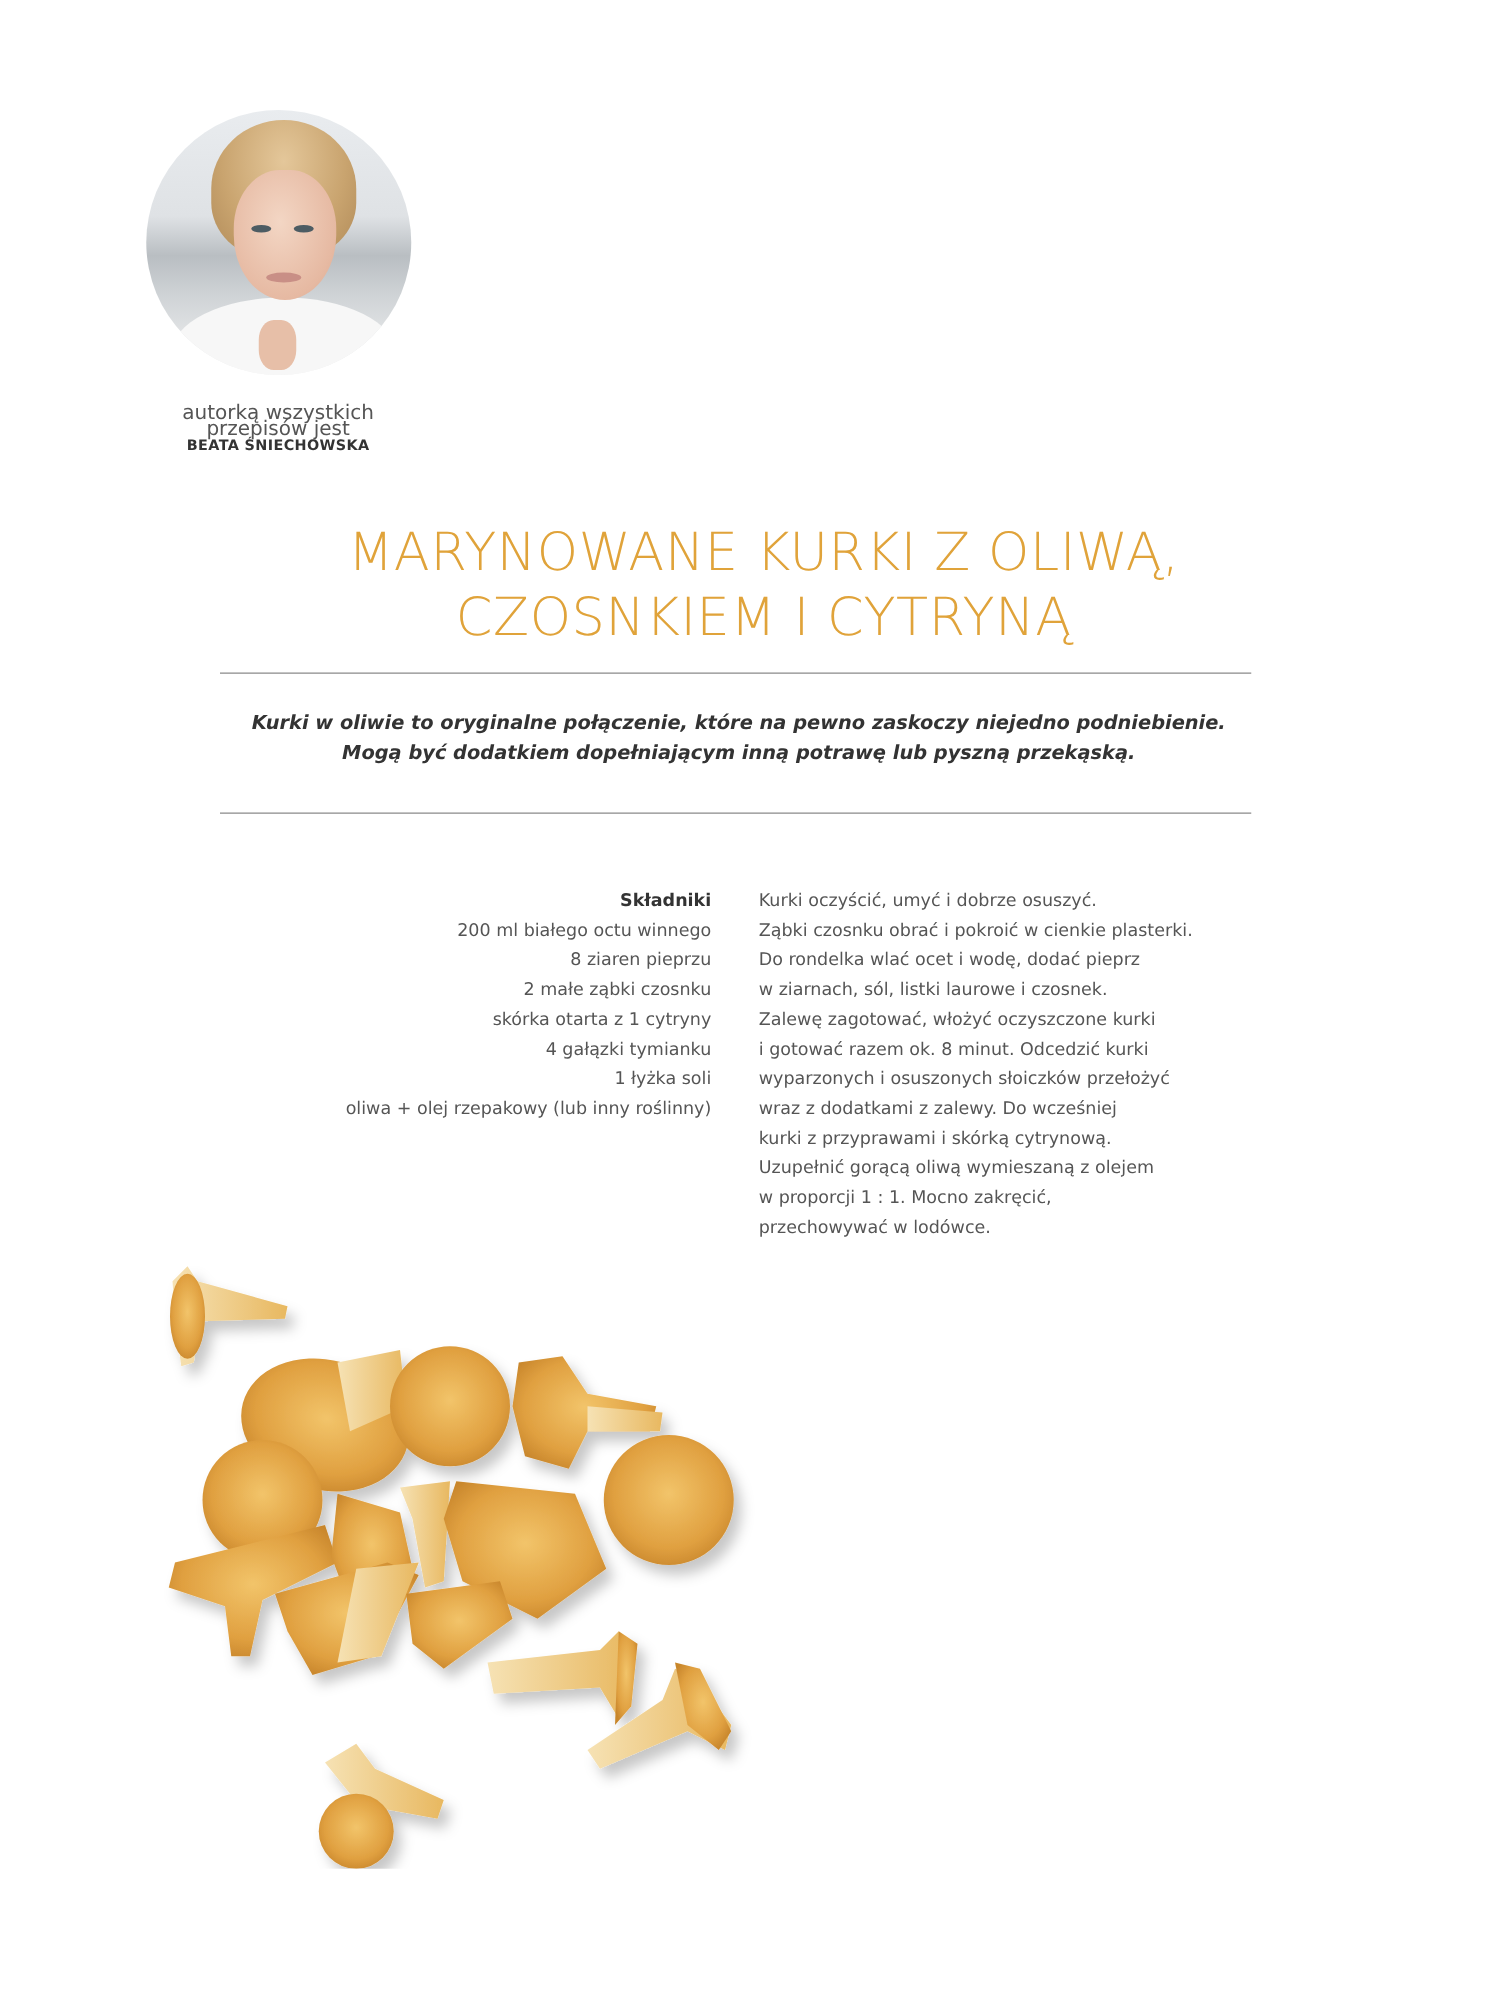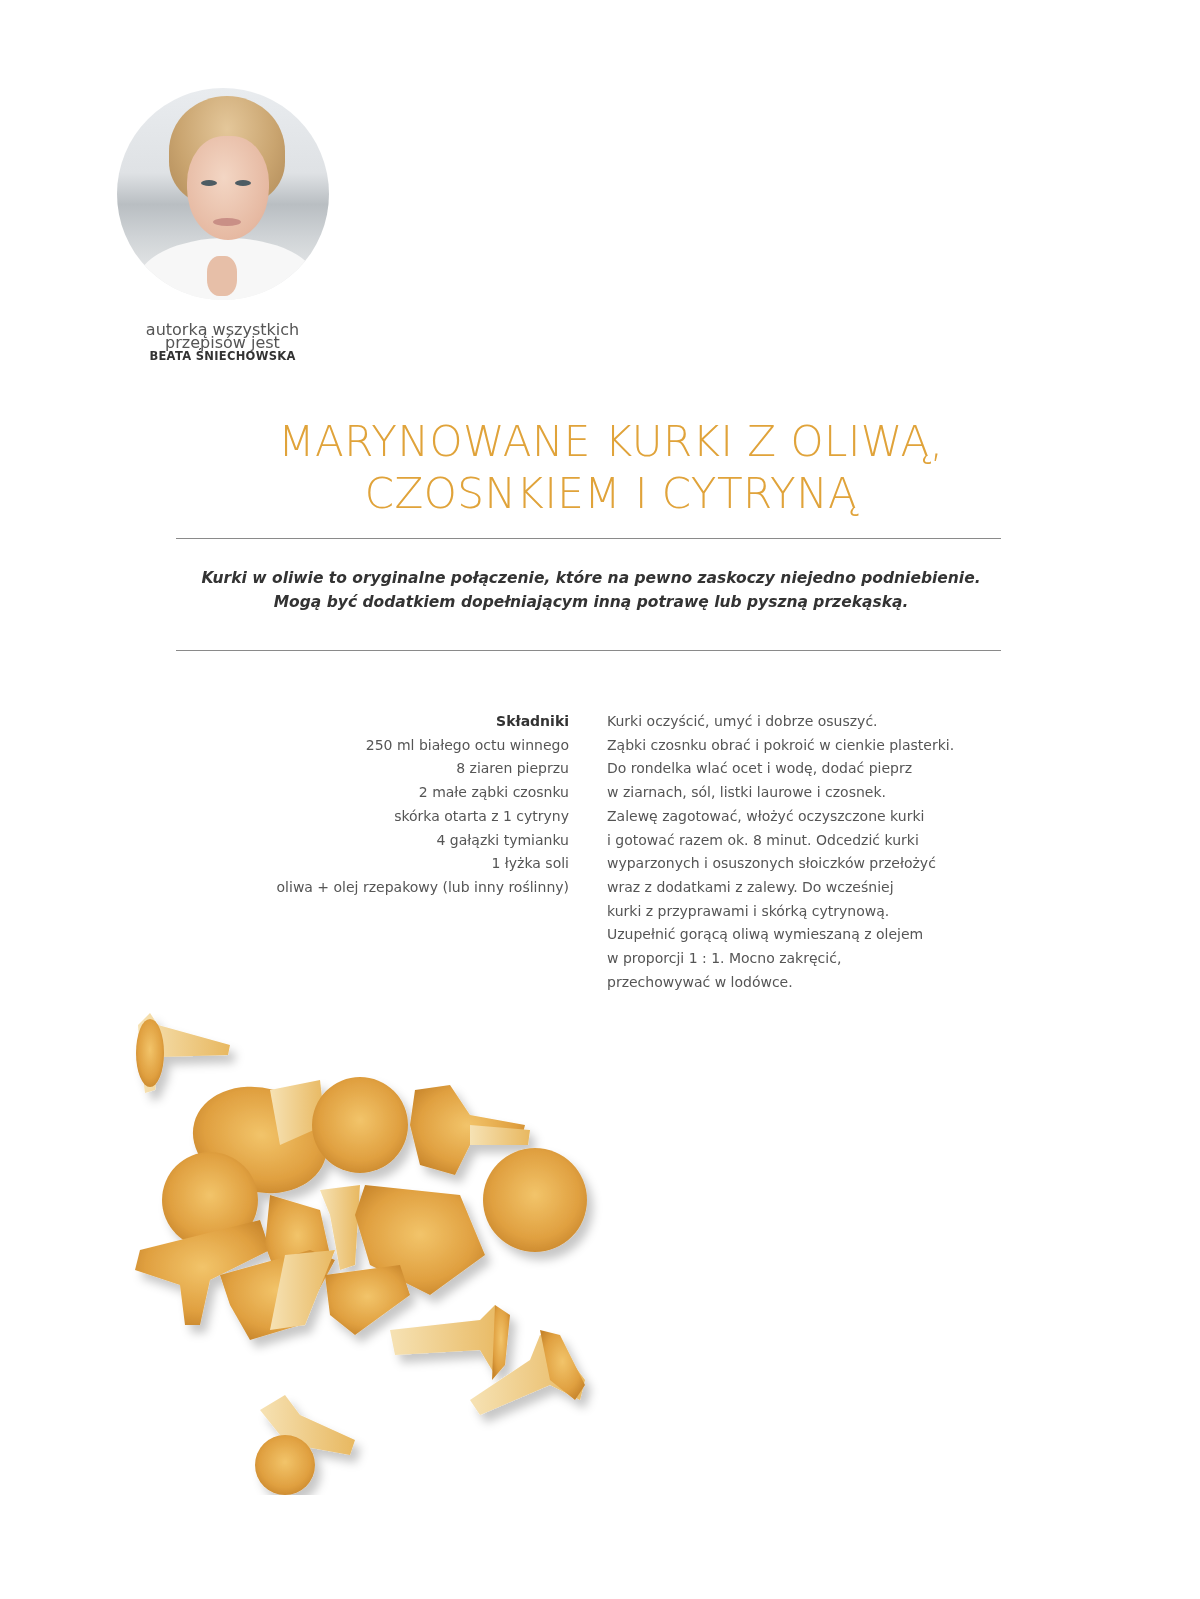--- a/index.html
+++ b/index.html
@@ -67,21 +67,21 @@
 
 <div class="lead">
   <span>Kurki w oliwie to oryginalne połączenie, które na pewno zaskoczy niejedno podniebienie.</span>
   <span>Mogą być dodatkiem dopełniającym inną potrawę lub pyszną przekąską.</span>
 </div>
 
 <div class="rule bottom"></div>
 
 <div class="ingredients">
   <div class="head">Składniki</div>
-  <div>250 ml białego octu winnego</div>
+  <div>200 ml białego octu winnego</div>
   <div>8 ziaren pieprzu</div>
   <div>2 małe ząbki czosnku</div>
   <div>skórka otarta z 1 cytryny</div>
   <div>4 gałązki tymianku</div>
   <div>1 łyżka soli</div>
   <div>oliwa + olej rzepakowy (lub inny roślinny)</div>
 </div>
 
 <div class="method">
   <div>Kurki oczyścić, umyć i dobrze osuszyć.</div>

